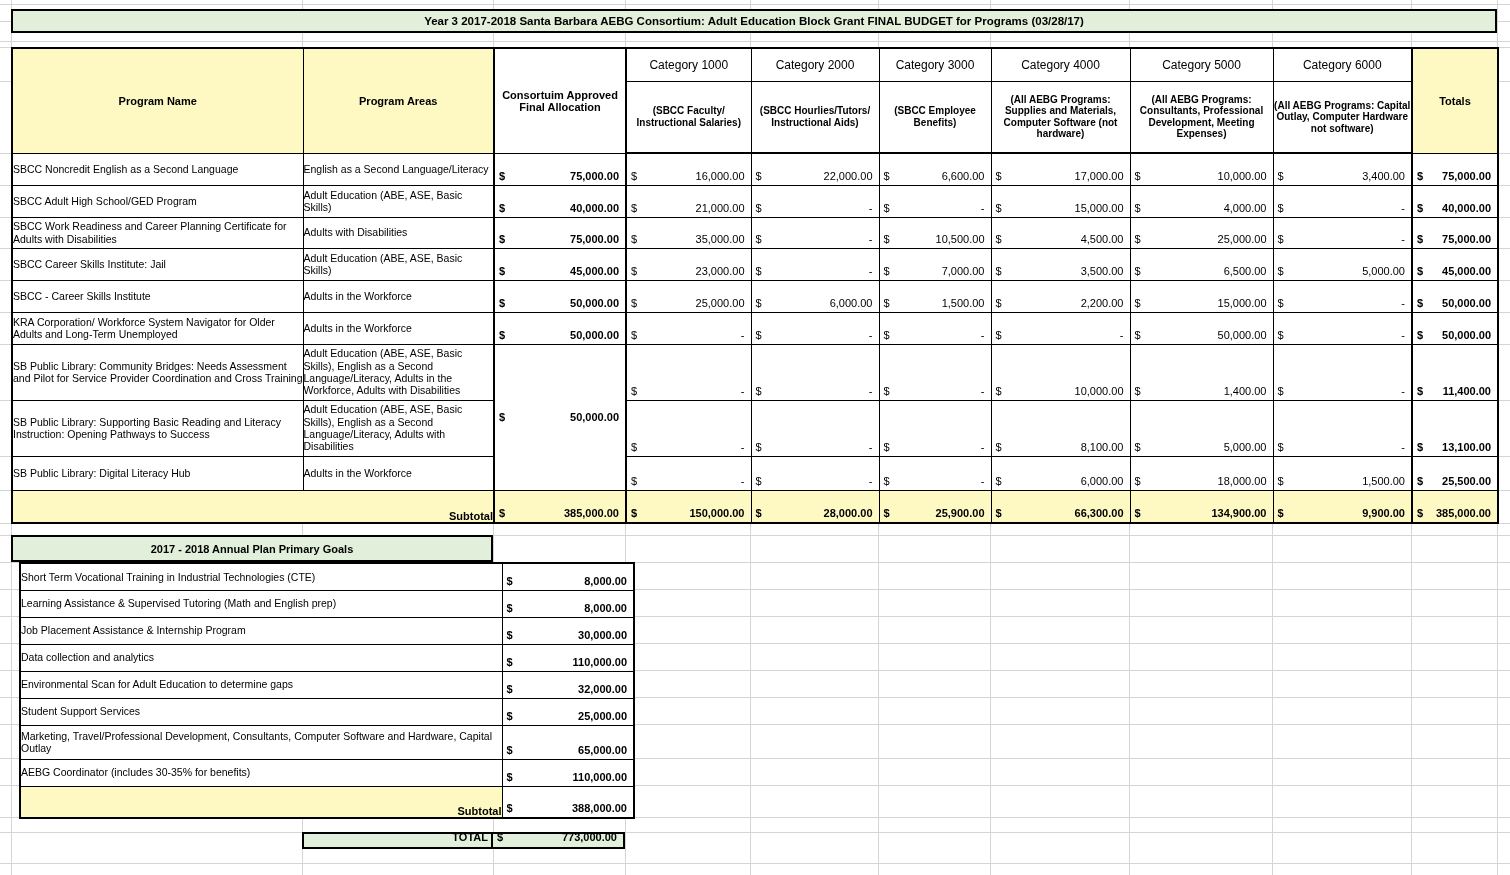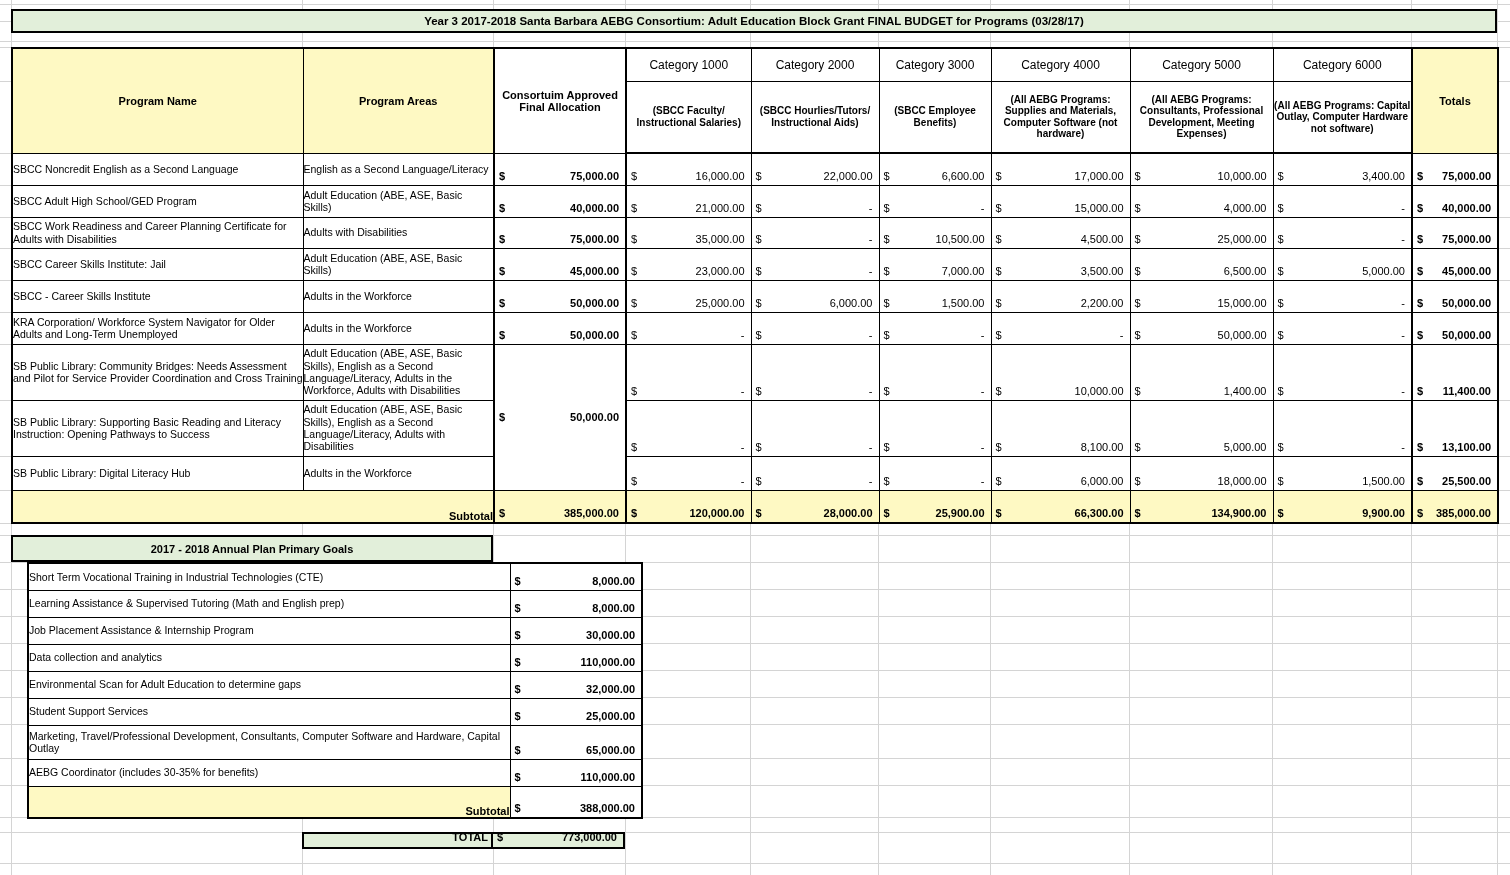--- a/index.html
+++ b/index.html
@@ -48,21 +48,21 @@
   }
 
   
   #goals-header {
     position:absolute; left:11px; top:535px; width:482px; height:27px;
     box-sizing:border-box; border:2px solid #000; background:#e2efda;
     display:flex; align-items:center; justify-content:center;
     font-weight:bold; font-size:11px;
   }
   #goals-table {
-    position:absolute; left:27px; top:562px; width:614px;
+    position:absolute; left:19px; top:562px; width:614px;
     border-collapse:collapse; table-layout:fixed; background:#fff;
     border:2px solid #000;
   }
   #goals-table td { border:1px solid #000; box-sizing:border-box; overflow:hidden; padding:0; }
   .goal-label { font-size:10.5px; line-height:1.18; vertical-align:middle; padding:1px 4px; text-align:left; }
 
   
   #total-row {
     position:absolute; left:302px; top:832px; width:323px; height:17px;
     box-sizing:border-box; border:2px solid #000; background:#e2efda;
@@ -624,21 +624,21 @@
         <td class="green sub-label" colspan="2">Subtotal</td>
         <td class="money green bold b2l b2r">
           <div class="m">
             <span>$</span>
             <span>385,000.00</span>
           </div>
         </td>
         <td class="money green bold">
           <div class="m">
             <span>$</span>
-            <span>120,000.00</span>
+            <span>150,000.00</span>
           </div>
         </td>
         <td class="money green bold">
           <div class="m">
             <span>$</span>
             <span>28,000.00</span>
           </div>
         </td>
         <td class="money green bold">
           <div class="m">

